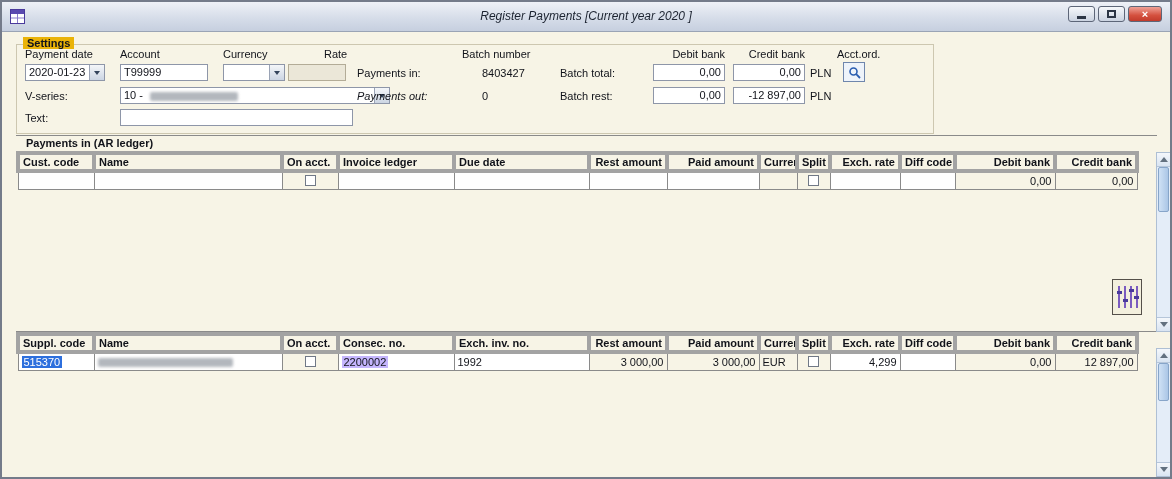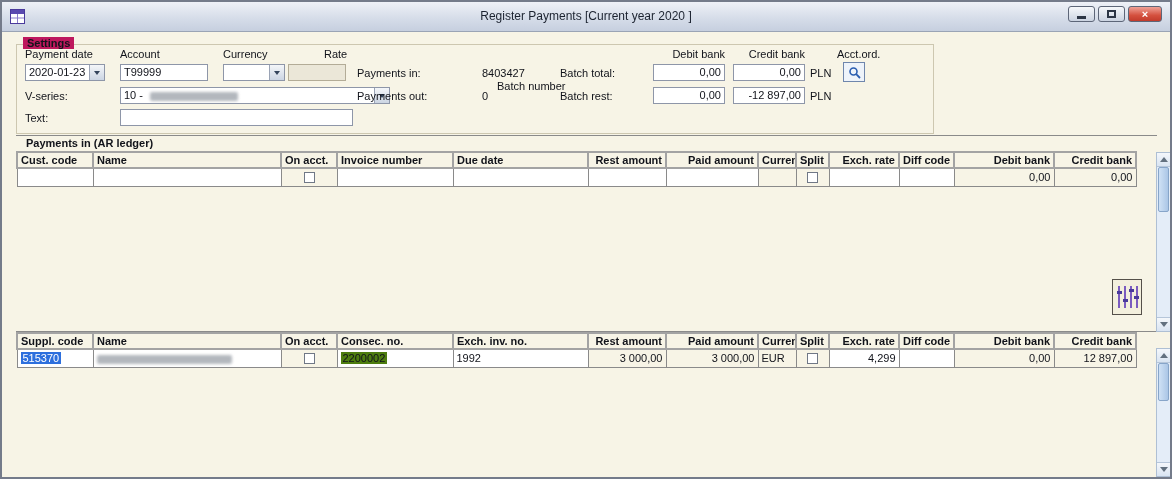--- a/index.html
+++ b/index.html
@@ -2,57 +2,57 @@
 <html><head>
 <meta charset="utf-8">
 <style>
   * { box-sizing: border-box; }
   body { margin:0; font-family:"Liberation Sans", sans-serif; font-size:11px; color:#11131a; }
   .window { position:relative; width:1172px; height:479px; background:#f7f4e6; border:2px solid #747b8a; overflow:hidden; }
 
   
   .titlebar { position:absolute; top:0; left:0; right:0; height:30px;
     background:linear-gradient(#eef1f7,#d6dde9 55%,#c6cfdf); border-bottom:1px solid #9aa4b5; }
-  .titlebar .title { position:absolute; left:0; right:0; top:7px; text-align:center; font-size:12px; color:#1c2330; }
+  .titlebar .title { position:absolute; left:0; right:0; top:7px; text-align:center; font-size:12px; color:#1c2330;font-style:italic; }
   .app-icon { position:absolute; left:8px; top:7px; }
   .win-buttons { position:absolute; right:8px; top:4px; display:flex; gap:3px; }
   .wbtn { width:27px; height:16px; border:1px solid #5d6678; border-radius:3px;
     background:linear-gradient(#f6f8fb,#cbd3e1); display:flex; align-items:center; justify-content:center; cursor:default; }
   .wbtn.close { width:34px; background:linear-gradient(#f0a196,#d4503e 60%,#c23b2c); color:#fff; font-weight:bold; font-size:11px; }
   .glyph-min { width:9px; height:0; border-bottom:3px solid #2c3545; margin-top:7px; }
   .glyph-max { width:9px; height:8px; border:2px solid #2c3545; }
 
   
   .group { position:absolute; left:14px; top:42px; width:918px; height:90px; border:1px solid #cdc7b0; }
-  .legend { position:absolute; top:-8px; left:6px; background:#be185d; padding:0 4px; font-weight:bold; }
+  .legend { position:absolute; top:-8px; left:6px; background:#eab308; padding:0 4px; font-weight:bold; }
   .lbl { position:absolute; white-space:nowrap; }
   .fld { position:absolute; height:17px; background:#fff; border:1px solid #8e96a8; padding:1px 3px; overflow:hidden; white-space:nowrap; }
   .fld.num { text-align:right; }
   .fld.disabled { background:#ebe7d8; border-color:#b3ac97; }
   .fld.ro { background:#fff; }
   .combo { padding-right:32px; }
   .combo-arrow { position:absolute; right:0; top:0; bottom:0; width:15px;
     background:linear-gradient(#f4f6f9,#ccd5e3); border-left:1px solid #9aa3b5;
     display:flex; align-items:center; justify-content:center; }
   .tri-down { width:0; height:0; border-left:3.5px solid transparent; border-right:3.5px solid transparent; border-top:4px solid #33435c; }
   .sq-btn { position:absolute; width:22px; height:20px; border:1px solid #6f86ac; background:#eef3fa;
     display:flex; align-items:center; justify-content:center; }
 
   
   .section { position:absolute; left:14px; width:1141px; border-top:1px solid #8a8a8a; }
   .section-title { font-weight:bold; margin:1px 0 2px 2px;padding-left:8px; }
   table.grid { border-collapse:collapse; table-layout:fixed; width:1119px; }
-  .grid th { border:2px solid #a3a3a3; font-weight:bold; text-align:left; padding:1px 3px; height:16px;
+  .grid th { border:4px solid #a3a3a3; font-weight:bold; text-align:left; padding:1px 3px; height:16px;
     background:#f7f4e6; overflow:hidden; white-space:nowrap; }
   .grid td { border:1px solid #8a8a8a; height:18px; padding:1px 3px; overflow:hidden; white-space:nowrap; }
   .grid .r { text-align:right; }
   td.w { background:#fff; } td.c { background:#f7f4e6; }
   .checkbox { width:11px; height:11px; background:#fff; border:1px solid #707886; margin:0 auto; }
   .sel { background:#2d6fdd; color:#fff; padding:0 2px; }
-  .hl { background:#4d7c0f; padding:0 2px; }
+  .hl { background:#c4b5fd; padding:0 2px; }
   .redacted { display:inline-block; height:9px; border-radius:2px; background:#9aa0a8; filter:blur(1.5px); vertical-align:middle; opacity:.75; }
 
   
   .vscroll { position:absolute; left:1154px; width:15px; background:#e4edf8; border:1px solid #aebfd4; }
   .sb-btn { height:14px; background:linear-gradient(#f4f7fb,#d9e4f2); display:flex; align-items:center; justify-content:center; }
   .sb-btn.top { border-bottom:1px solid #b6c6da; }
   .sb-btn.bot { position:absolute; bottom:0; left:0; right:0; border-top:1px solid #b6c6da; }
   .sb-thumb { height:45px; margin:0 1px; background:linear-gradient(90deg,#cfe1f5,#abc6e6); border:1px solid #87a5c9; border-radius:2px; }
   .tri-up { width:0; height:0; border-left:4px solid transparent; border-right:4px solid transparent; border-bottom:5px solid #62707f; }
   .tri-dn { width:0; height:0; border-left:4px solid transparent; border-right:4px solid transparent; border-top:5px solid #62707f; }
@@ -88,21 +88,21 @@
     </div>
   </div>
 
   <div class="group">
     <span class="legend b">Settings</span>
 
     <span class="lbl" style="left:8px; top:3px;">Payment date</span>
     <span class="lbl" style="left:103px; top:3px;">Account</span>
     <span class="lbl" style="left:206px; top:3px;">Currency</span>
     <span class="lbl" style="left:307px; top:3px;">Rate</span>
-    <span class="lbl" style="left:480px; top:3px;margin-top:32px;">Batch number</span>
+    <span class="lbl" style="left:445px; top:3px;">Batch number</span>
     <span class="lbl" style="left:636px; top:3px; width:72px; text-align:right;">Debit bank</span>
     <span class="lbl" style="left:716px; top:3px; width:72px; text-align:right;">Credit bank</span>
     <span class="lbl" style="left:820px; top:3px;">Acct.ord.</span>
 
     <div class="fld combo" style="left:8px; top:19px; width:80px;">
       <span>2020-01-23</span>
       <span class="combo-arrow">
           <span class="tri-down"></span>
         </span>
     </div>
@@ -129,21 +129,21 @@
     </div>
 
     <span class="lbl" style="left:8px; top:45px;">V-series:</span>
     <div class="fld combo" style="left:103px; top:42px; width:270px;">
       <span>10 -</span>
       <span class="redacted" style="width:88px; margin-left:4px;"></span>
       <span class="combo-arrow">
           <span class="tri-down"></span>
         </span>
     </div>
-    <span class="lbl" style="left:340px; top:45px;">Payments out:</span>
+    <span class="lbl" style="left:340px; top:45px;font-style:italic;">Payments out:</span>
     <span class="lbl" style="left:465px; top:45px;">0</span>
     <span class="lbl" style="left:543px; top:45px;">Batch rest:</span>
     <div class="fld num ro" style="left:636px; top:42px; width:72px;">0,00</div>
     <div class="fld num ro" style="left:716px; top:42px; width:72px;">-12 897,00</div>
     <span class="lbl" style="left:793px; top:45px;">PLN</span>
 
     <span class="lbl" style="left:8px; top:67px;">Text:</span>
     <div class="fld" style="left:103px; top:64px; width:233px;"></div>
   </div>
 
@@ -163,21 +163,21 @@
           <col style="width:70px">
           <col style="width:55px">
           <col style="width:100px">
           <col style="width:82px">
       </colgroup>
       <tbody>
           <tr>
         <th>Cust. code</th>
         <th>Name</th>
         <th>On acct.</th>
-        <th>Invoice number</th>
+        <th>Invoice ledger</th>
         <th>Due date</th>
         <th class="r">Rest amount</th>
         <th class="r">Paid amount</th>
         <th>Curren</th>
         <th>Split</th>
         <th class="r">Exch. rate</th>
         <th>Diff code</th>
         <th class="r">Debit bank</th>
         <th class="r">Credit bank</th>
       </tr>

